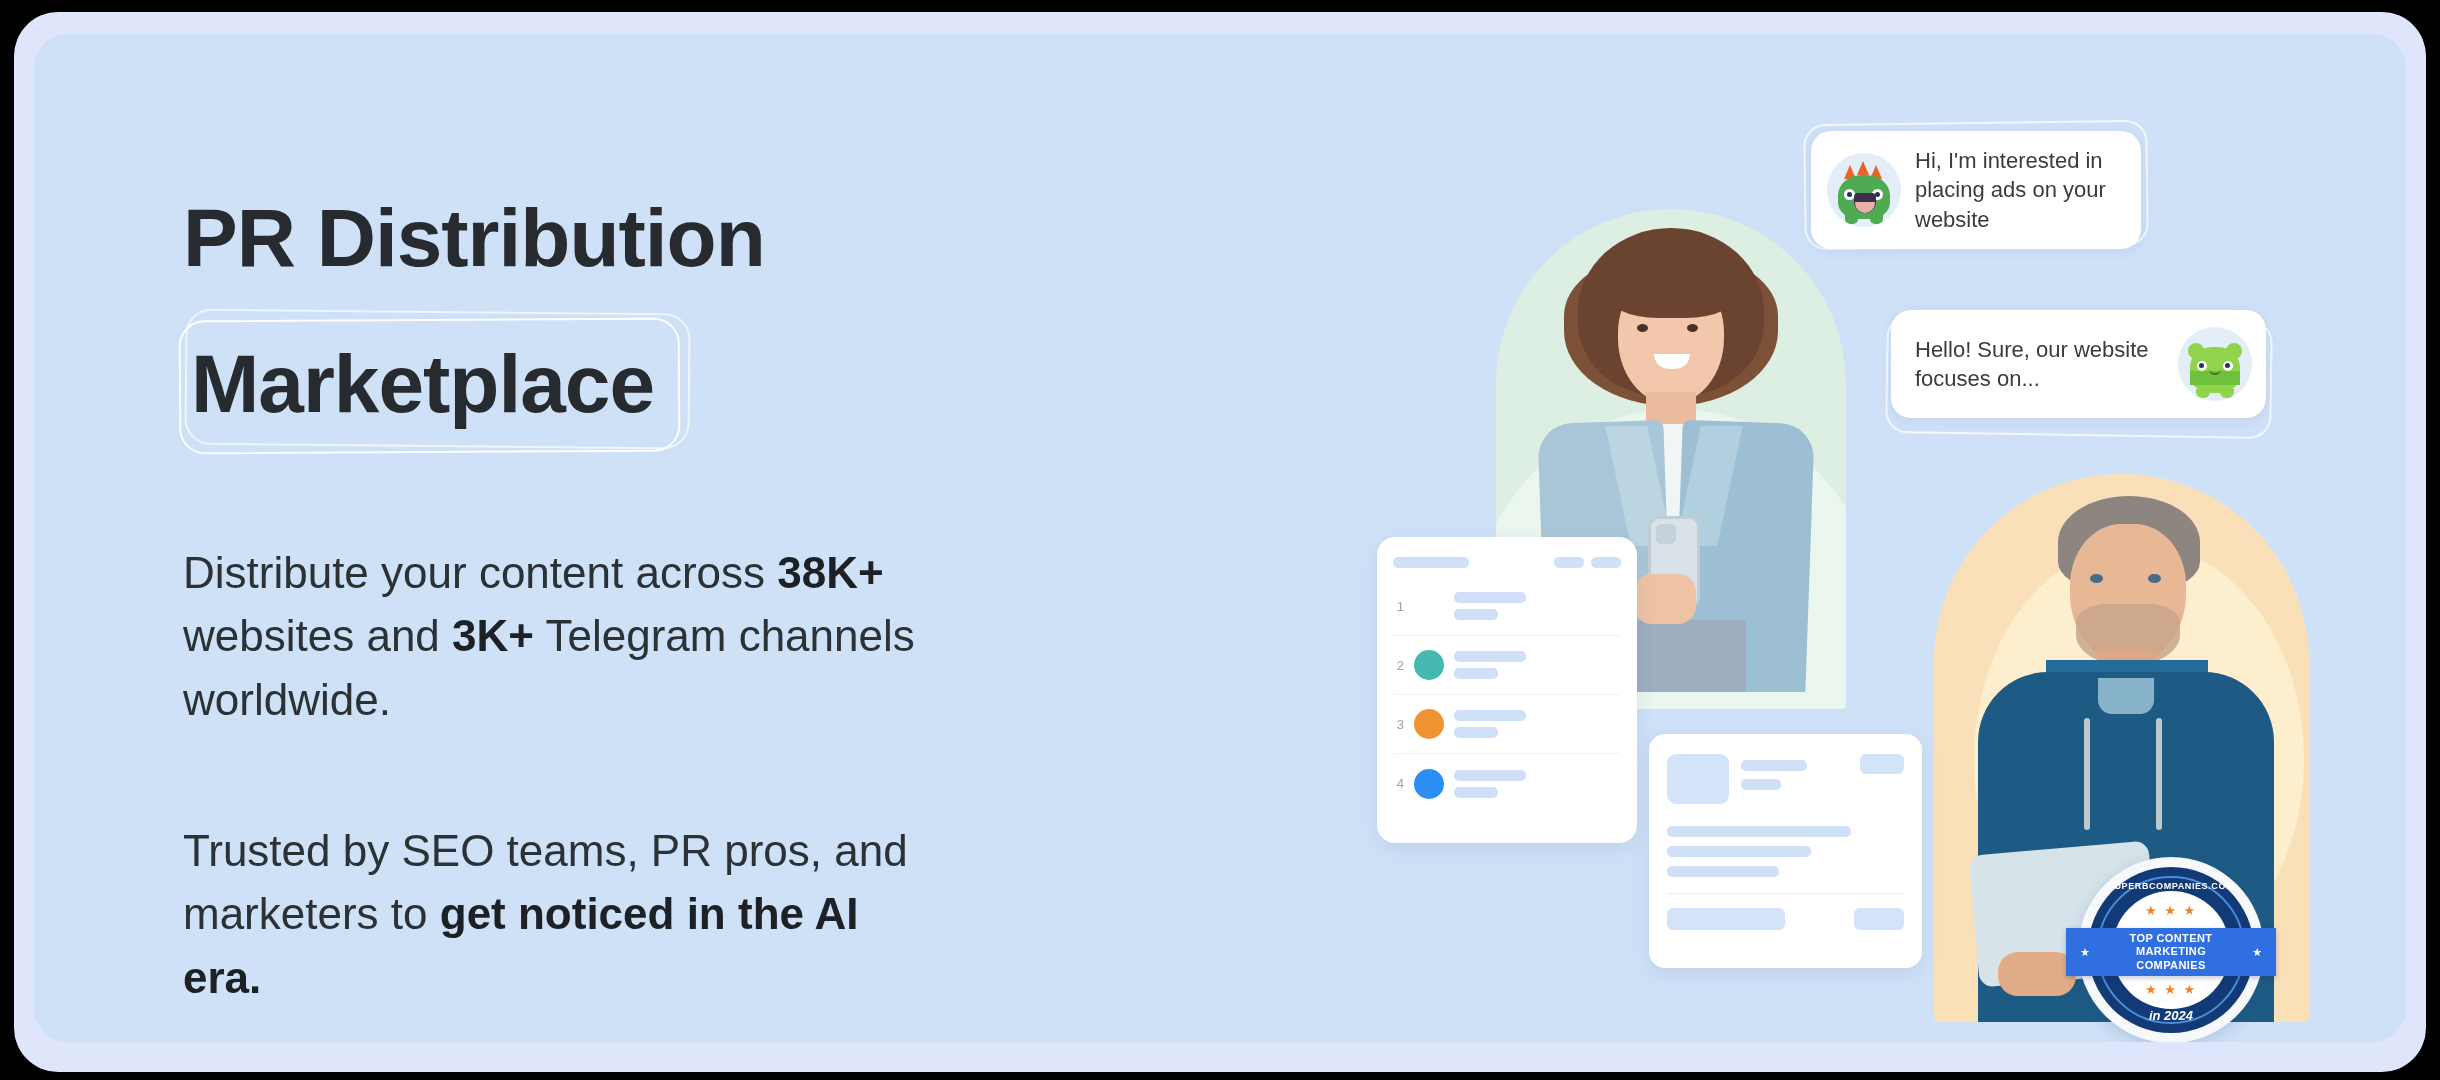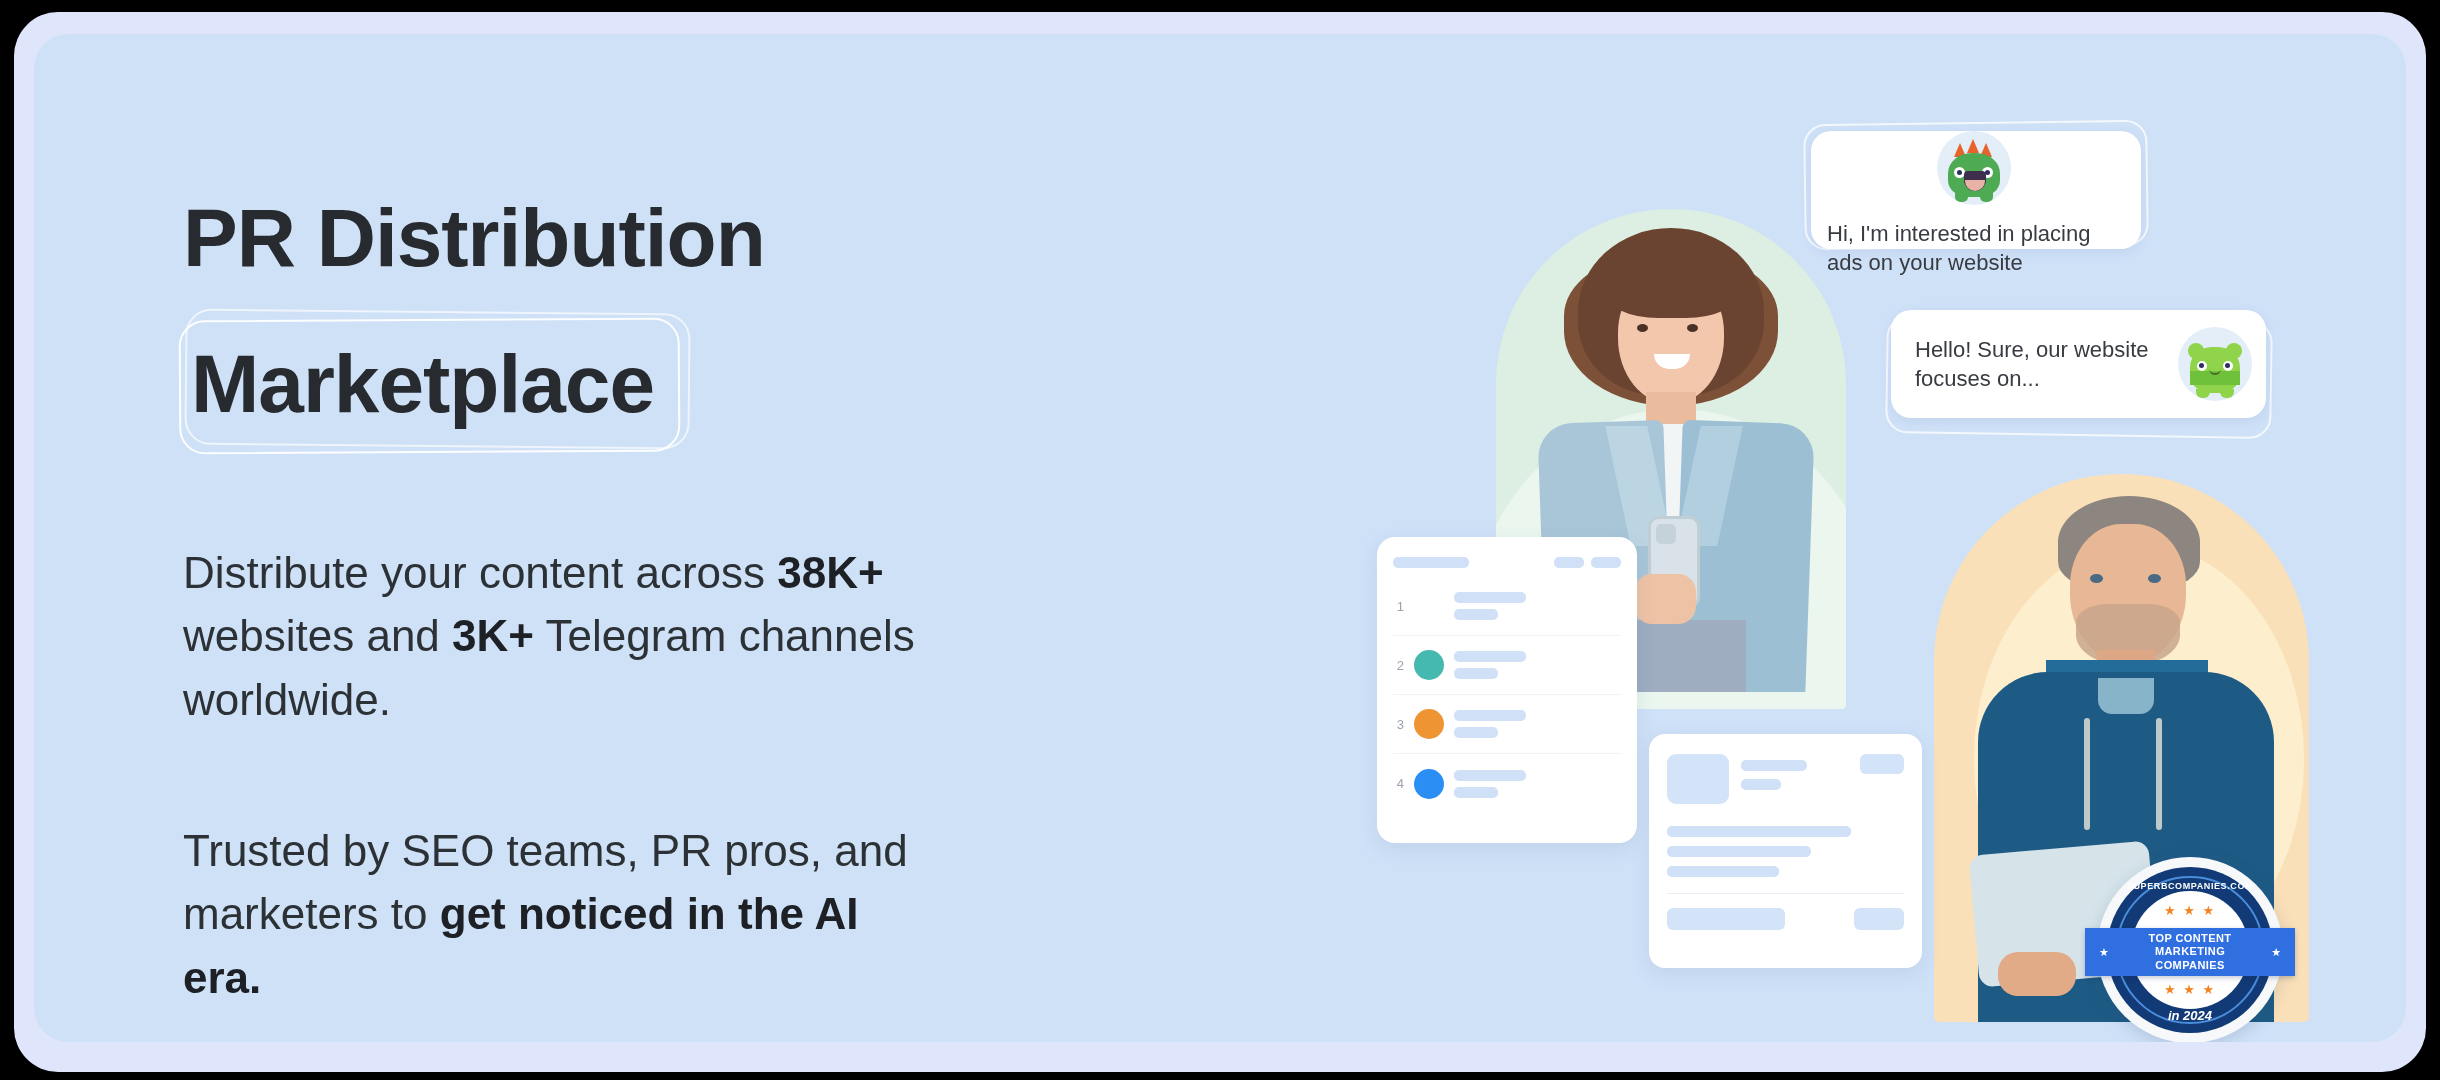--- a/index.html
+++ b/index.html
@@ -278,21 +278,21 @@
     display: flex;
     align-items: center;
     box-shadow: 0 3px 12px rgba(60,90,140,.09);
   }
   .bubble .txt {
     font-size: 22px;
     line-height: 1.34;
     color: #383c42;
   }
 
-  .bubble-1 { left: 487px; top: 97px; width: 330px; height: 118px; padding: 0 20px 0 16px; gap: 14px; flex-direction: column; }
+  .bubble-1 { left: 487px; top: 97px; width: 330px; height: 118px; padding: 0 20px 0 16px; gap: 14px; }
   .bubble-1-sketch { left: 480px; top: 88px; width: 344px; height: 126px; transform: rotate(-0.8deg); }
   .bubble-2 { left: 567px; top: 276px; width: 375px; height: 108px; padding: 0 14px 0 24px; gap: 14px; }
   .bubble-2-sketch { left: 562px; top: 284px; width: 386px; height: 118px; transform: rotate(0.9deg); }
 
   .avatar {
     width: 74px; height: 74px; flex: 0 0 74px;
     border-radius: 50%;
     background: #e3eef9;
     position: relative;
     overflow: hidden;
@@ -368,21 +368,21 @@
   .dc-body { margin-top: 22px; display: flex; flex-direction: column; gap: 9px; }
   .dc-body .p1 { width: 184px; } .dc-body .p2 { width: 144px; } .dc-body .p3 { width: 112px; }
   .dc-divider { height: 1px; background: #e9eff6; margin: 16px 0 14px 0; }
   .dc-foot { display: flex; align-items: center; justify-content: space-between; }
   .dc-foot .f1 { width: 118px; height: 22px; background:#d3e3f8; border-radius: 6px; }
   .dc-foot .f2 { width: 50px; height: 22px; background:#d3e3f8; border-radius: 6px; }
 
   
   .award {
     position: absolute;
-    left: 773px; top: 823px;
+    left: 754px; top: 823px;
     width: 186px; height: 186px;
     border-radius: 50%;
     background: #f7f8fa;
     box-shadow: 0 4px 16px rgba(40,70,120,.18);
   }
   .award .ring-outer {
     position: absolute; left: 10px; top: 10px; right: 10px; bottom: 10px;
     border-radius: 50%; background: #123a76;
   }
   .award .ring-inner {

